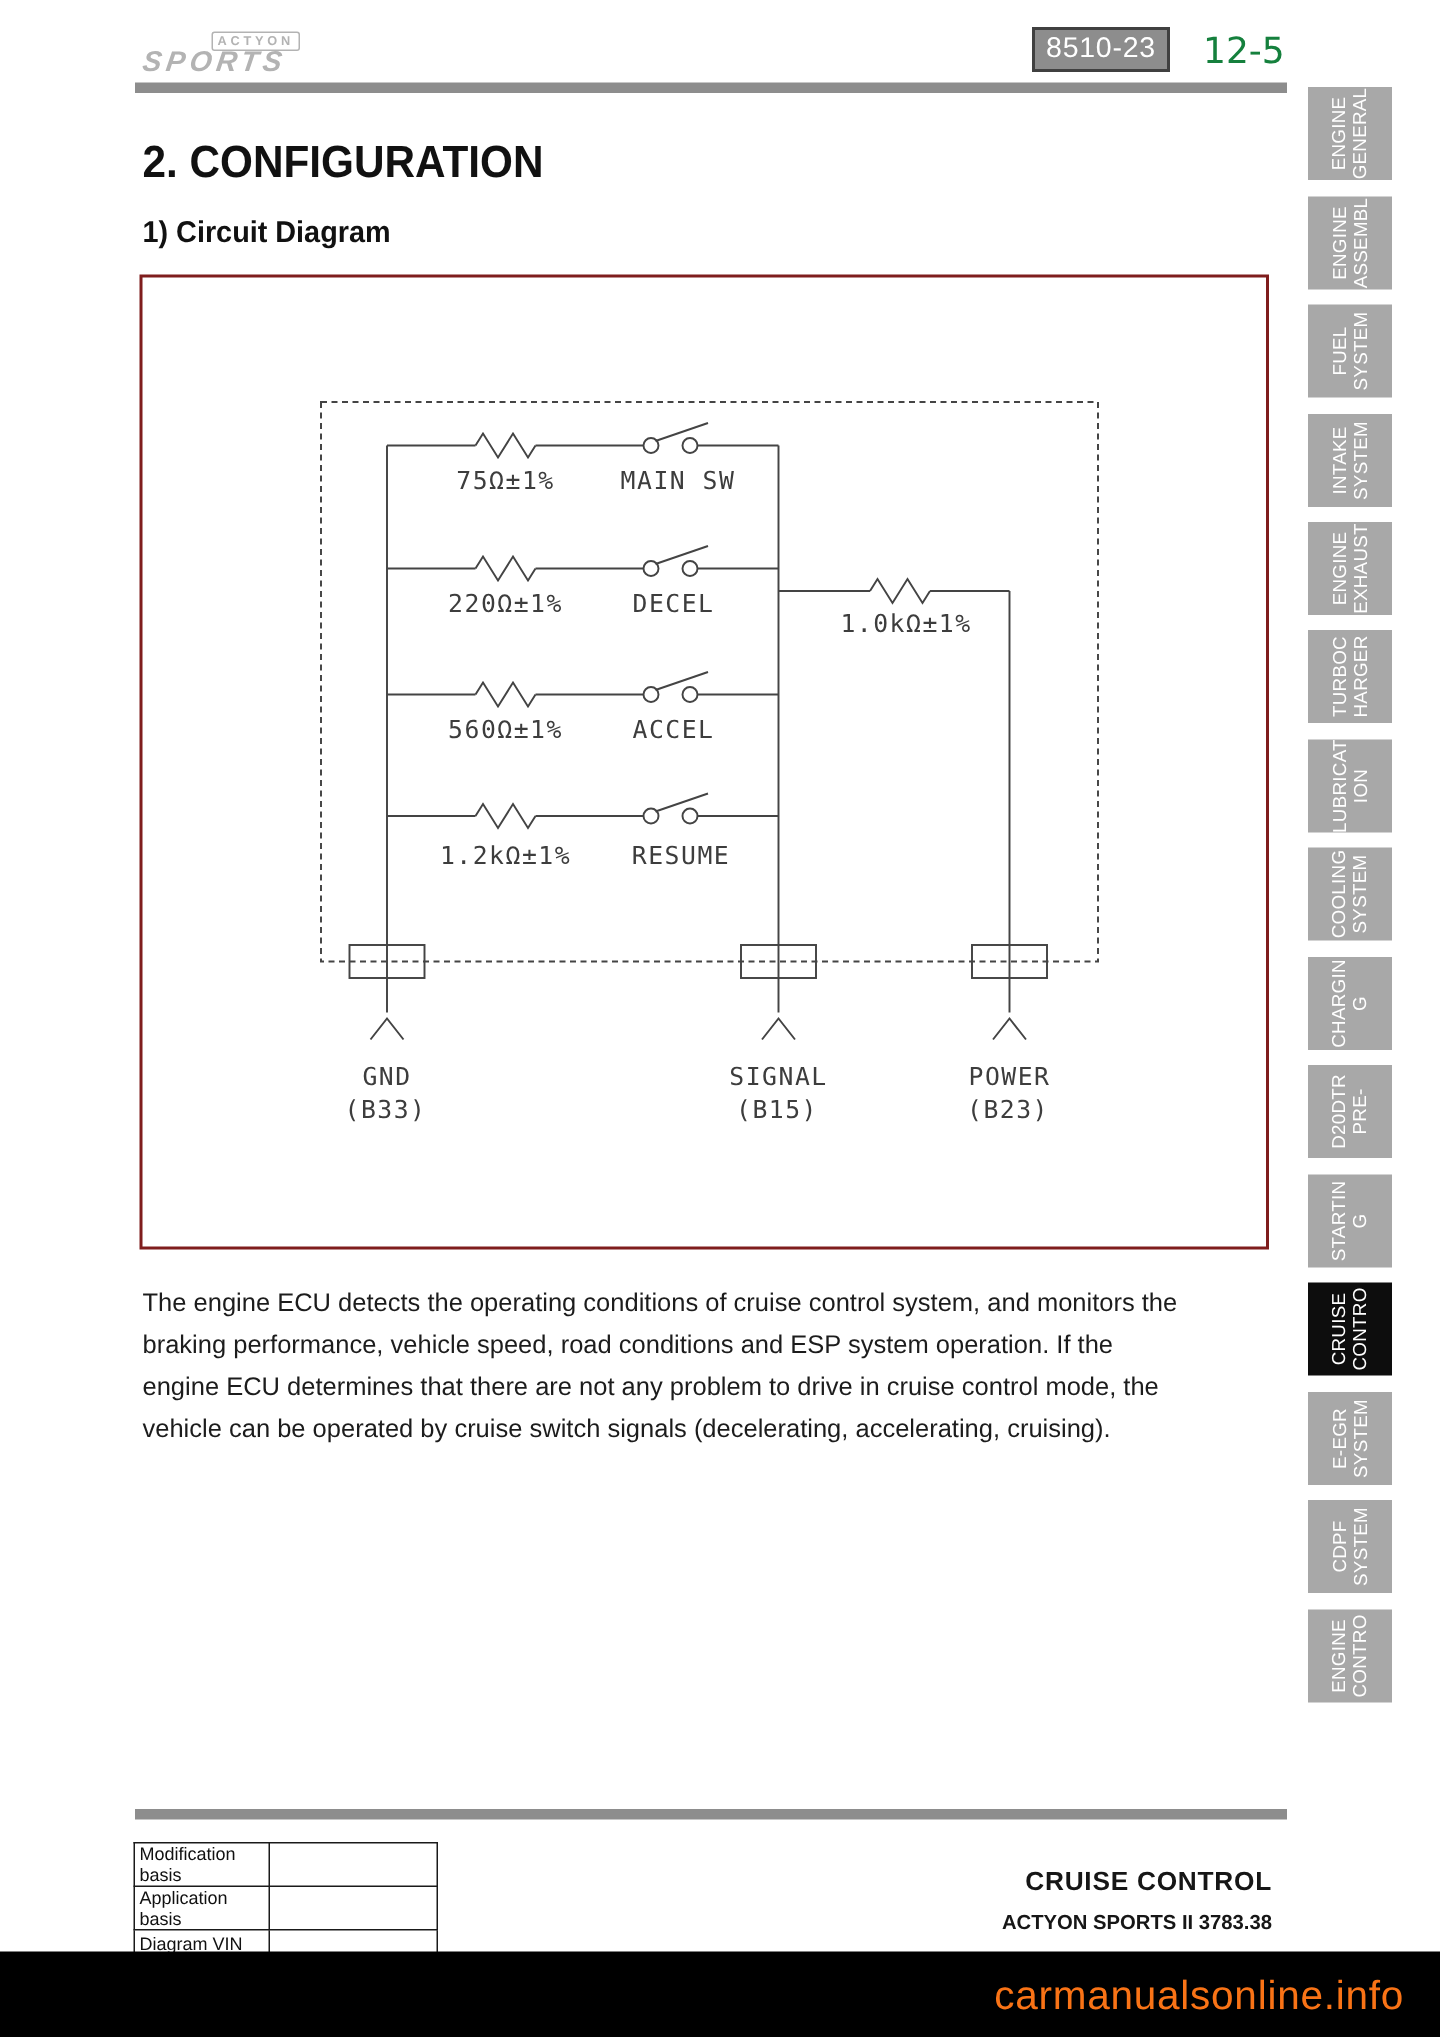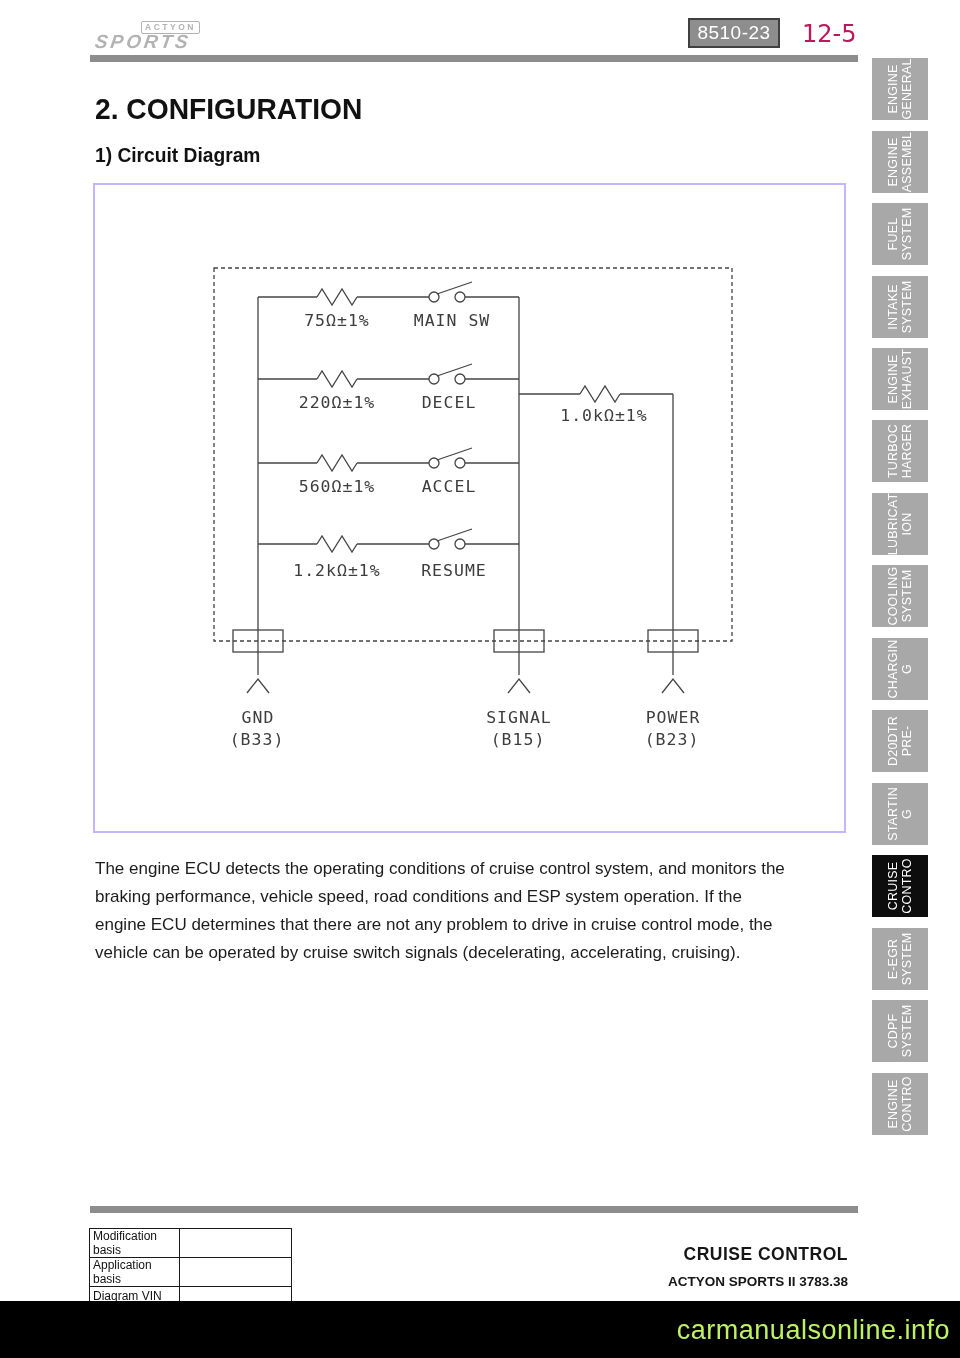--- a/index.html
+++ b/index.html
@@ -12,36 +12,36 @@
   .logo-actyon { position:absolute; left:46px; top:7px; font-size:8.5px; font-weight:bold;
                  letter-spacing:2.5px; border:1.5px solid #b3b3b3; border-radius:2px;
                  padding:0 3px 1px 3px; }
   .logo-sports { position:absolute; left:0; top:17px; font-size:19px; font-weight:bold;
                  font-style:italic; letter-spacing:3px; transform:skewX(-8deg); }
   .code-badge { position:absolute; left:688px; top:18px; width:92px; height:30px;
                 background:#8d8d8d; border:2px solid #404040; color:#fff;
                 font-size:19px; display:flex; align-items:center; justify-content:center;
                 letter-spacing:0.5px; }
   .page-num { position:absolute; left:802px; top:20px; width:60px; font-size:24px;
-              color:#be185d; font-family:"DejaVu Sans", sans-serif; }
+              color:#15803d; font-family:"DejaVu Sans", sans-serif; }
   .rule { position:absolute; left:90px; width:768px; height:7px; background:#8d8d8d; }
   .header-rule { top:55px; }
   .footer-rule { top:1206px; }
 
   
   .title { position:absolute; left:95px; top:92px; font-size:30px; font-weight:bold;
            color:#111; transform:scaleX(0.94); transform-origin:left; white-space:nowrap; }
   .subtitle { position:absolute; left:95px; top:144px; font-size:20px; font-weight:bold;
               color:#111; transform:scaleX(0.96); transform-origin:left; white-space:nowrap; }
   .body-text { position:absolute; left:95px; top:855px; width:702px; font-size:17px;
                line-height:28px; color:#1c1c1c; }
 
   
   .figure-box { position:absolute; left:93px; top:183px; width:753px; height:650px;
-                border:2px solid #c4b5fd; background:#fff; }
+                border:2px solid #7f1d1d; background:#fff; }
   .figure-box svg { display:block; }
   .dtext { font-family:"DejaVu Sans Mono", monospace; font-size:16.5px; fill:#3d3d3d;
            letter-spacing:1px; }
 
   
   .tab { position:absolute; left:872px; width:56px; height:62px; background:#a8a8a8;
          display:flex; align-items:center; justify-content:center; cursor:pointer; }
   .tab.active { background:#0d0d0d; }
   .tab-inner { transform:rotate(-90deg); text-align:center; white-space:nowrap;
                color:#fff; font-size:12.5px; line-height:1.12; letter-spacing:0.2px; }
@@ -51,21 +51,21 @@
   .basis-table td { border:1.5px solid #1a1a1a; height:19px; font-size:12px; color:#111;
                     padding:0 3px; }
   .basis-table td.lbl { width:90px; }
   .basis-table td.val { width:112px; }
   .footer-right { position:absolute; left:500px; top:1220px; width:348px; text-align:right; }
   .footer-section { font-size:17.5px; font-weight:600; letter-spacing:0.5px; color:#161616;margin-top:24px; }
   .footer-model { margin-top:9px; font-size:13.5px; font-weight:bold; color:#161616; }
 
   
   .bottom-bar { position:absolute; left:0; top:1301px; width:960px; height:57px; background:#000; }
-  .watermark { position:absolute; right:10px; top:14px; font-size:27px; color:#bef264;
+  .watermark { position:absolute; right:24px; top:14px; font-size:27px; color:#f97316;
                letter-spacing:0.5px;text-align:center; }
 </style>
 </head>
 <body>
 
 <div class="page">
 
   <div class="logo">
     <span class="logo-actyon">ACTYON</span>
     <span class="logo-sports">SPORTS</span>

